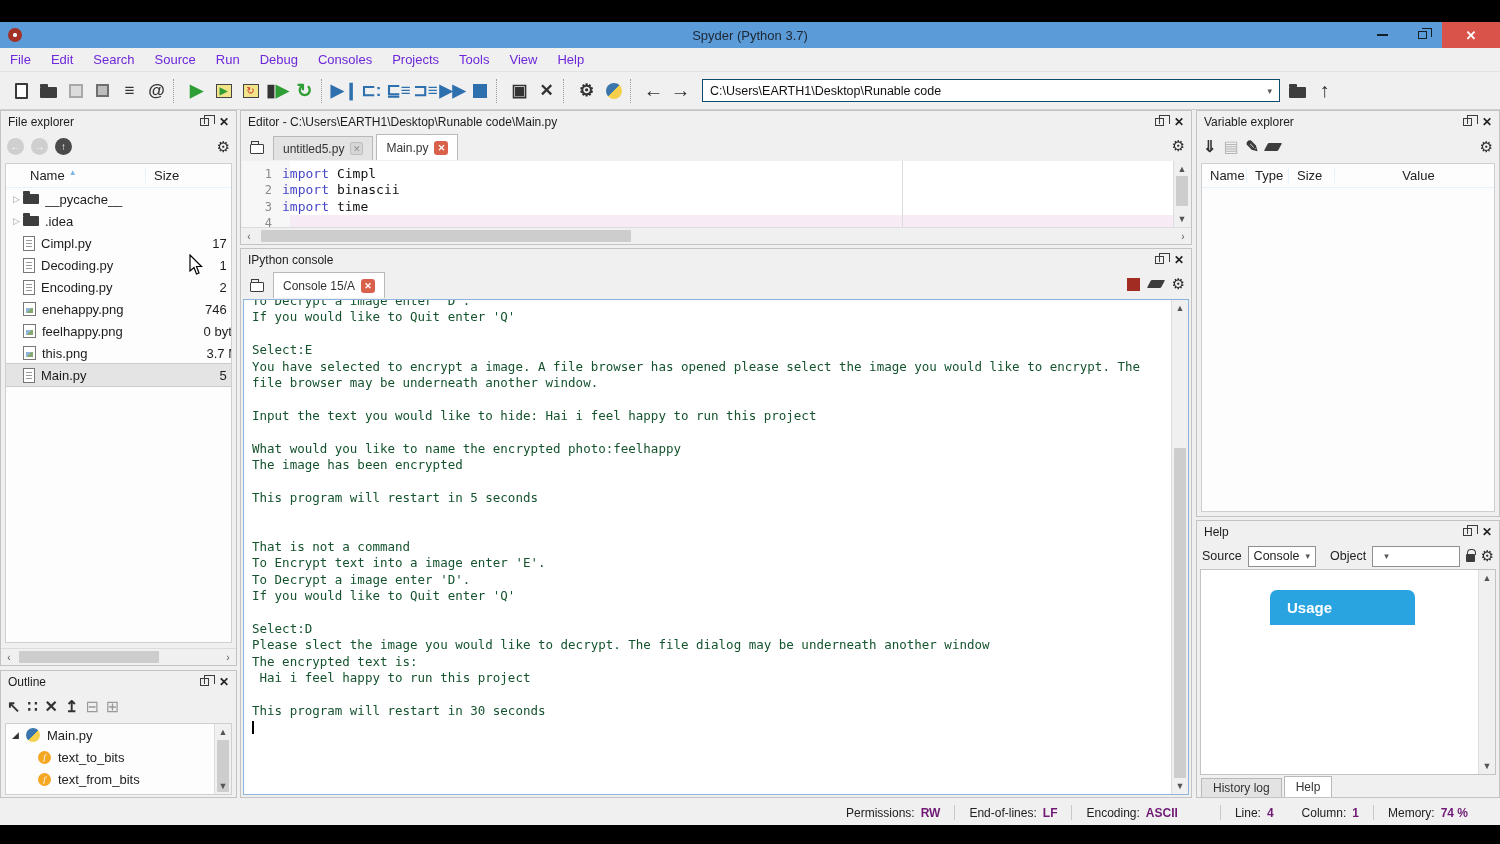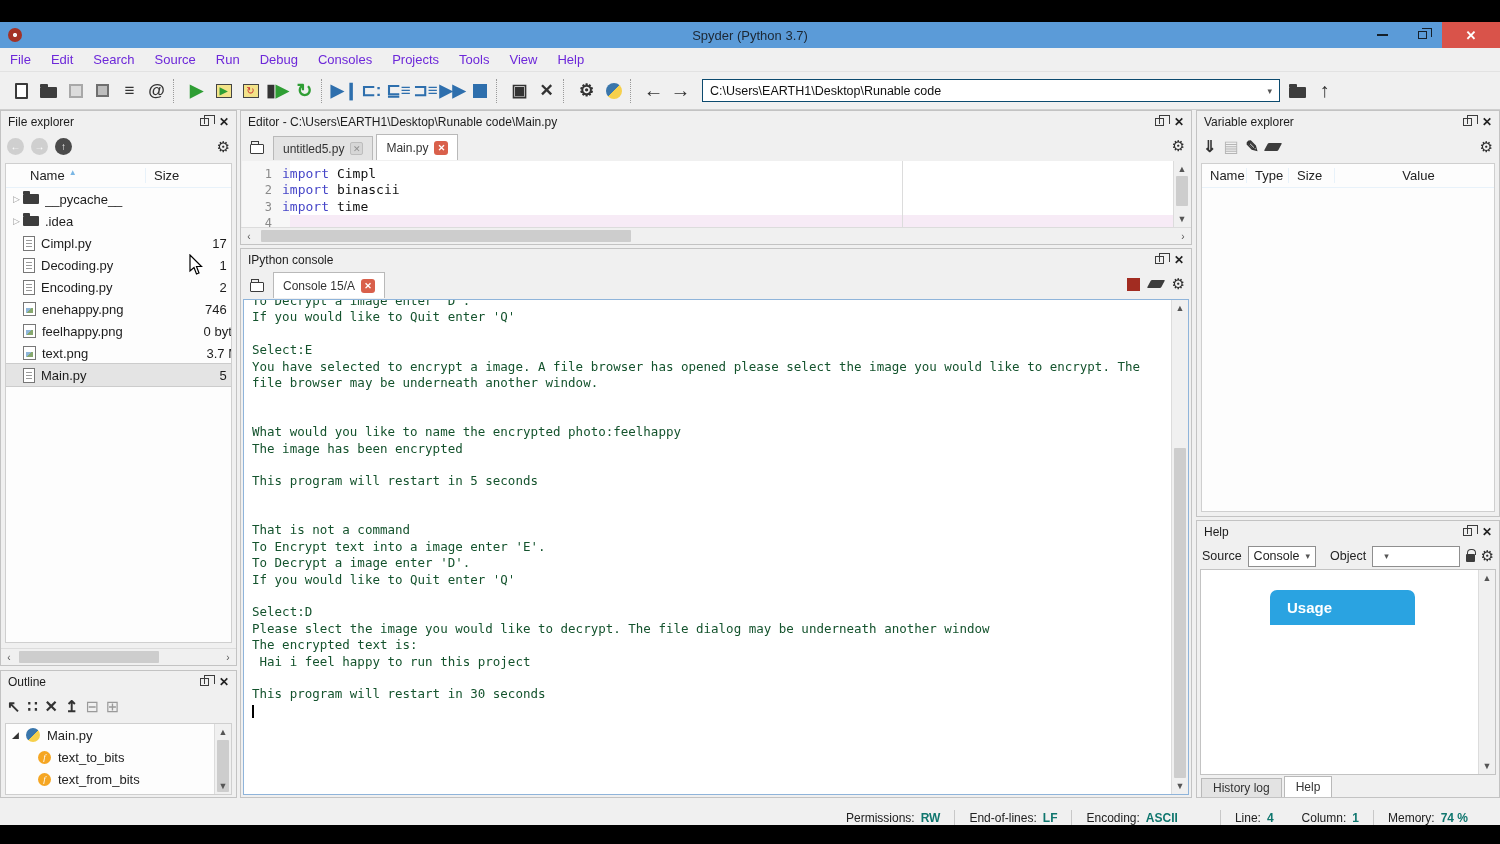--- a/index.html
+++ b/index.html
@@ -151,24 +151,24 @@
   .usage-head { background:#2aa3e1; color:#fff; font-size:15px; font-weight:bold; padding:9px 0 9px 17px; border-radius:7px 7px 0 0; }
   .usage-body { border:1px solid #8fd2f2; border-top:none; background:#fff; padding:7px 10px 9px 14px;
                 font-size:13.5px; line-height:16.4px; color:#4a4a4a; min-height:150px; }
   .help-tabs { position:absolute; left:4px; bottom:0; display:flex; align-items:flex-end; height:22px; }
   .htab { height:19px; padding:0 11px; font-size:12px; display:flex; align-items:center; background:#e3e3e3;
           border:1px solid #b9b9b9; border-bottom:none; margin-right:2px; color:#333; }
   .htab.active { background:#fff; height:21px; }
 
   
   .statusbar { position:absolute; top:800px; left:0; width:1500px; height:25px; background:#f0f0f0;
-               display:flex; align-items:flex-end; font-size:12px; padding-right:18px; }
+               display:flex; align-items:center; font-size:12px; padding-right:18px; }
   .sb-fill { flex:1; }
   .sb-seg { display:flex; gap:6px; padding:0 14px; white-space:nowrap; }
-  .sb-seg b { color:#0f766e; }
+  .sb-seg b { color:#701a75; }
   .sb-sep { width:1px; height:15px; background:#c8c8c8; }
   .sb-gap { width:28px; }
 
   .black-strip-top { position:absolute; top:0; left:0; width:1500px; height:22px; background:#000; }
   .black-strip-bottom { position:absolute; top:825px; left:0; width:1500px; height:19px; background:#000; }
 
   .mouse-cursor { position:absolute; left:188px; top:254px; width:16px; height:22px; z-index:50; }
 </style>
 </head>
 <body>
@@ -321,21 +321,21 @@
       </div>
       <div class="fe-row">
         <span class="expander"></span>
         <span class="fi i-image"></span>
         <span class="fe-name">feelhappy.png</span>
         <span class="fe-size">0 byte</span>
       </div>
       <div class="fe-row">
         <span class="expander"></span>
         <span class="fi i-image"></span>
-        <span class="fe-name">text.png</span>
+        <span class="fe-name">this.png</span>
         <span class="fe-size">3.7 M</span>
       </div>
       <div class="fe-row selected">
         <span class="expander"></span>
         <span class="fi i-file"></span>
         <span class="fe-name">Main.py</span>
         <span class="fe-size">5 K</span>
       </div>
     </div>
     <div class="hscroll">
@@ -478,20 +478,21 @@
     </div>
     <div class="console-out">
       <div class="con-lines">
         <div class="con-line first">To Decrypt a image enter 'D'.</div>
         <div class="con-line">If you would like to Quit enter 'Q'</div>
         <div class="con-line"></div>
         <div class="con-line">Select:E</div>
         <div class="con-line">You have selected to encrypt a image. A file browser has opened please select the image you would like to encrypt. The</div>
         <div class="con-line">file browser may be underneath another window.</div>
         <div class="con-line"></div>
+        <div class="con-line">Input the text you would like to hide: Hai i feel happy to run this project</div>
         <div class="con-line"></div>
         <div class="con-line">What would you like to name the encrypted photo:feelhappy</div>
         <div class="con-line">The image has been encrypted</div>
         <div class="con-line"></div>
         <div class="con-line">This program will restart in 5 seconds</div>
         <div class="con-line"></div>
         <div class="con-line"></div>
         <div class="con-line">That is not a command</div>
         <div class="con-line">To Encrypt text into a image enter 'E'.</div>
         <div class="con-line">To Decrypt a image enter 'D'.</div>

